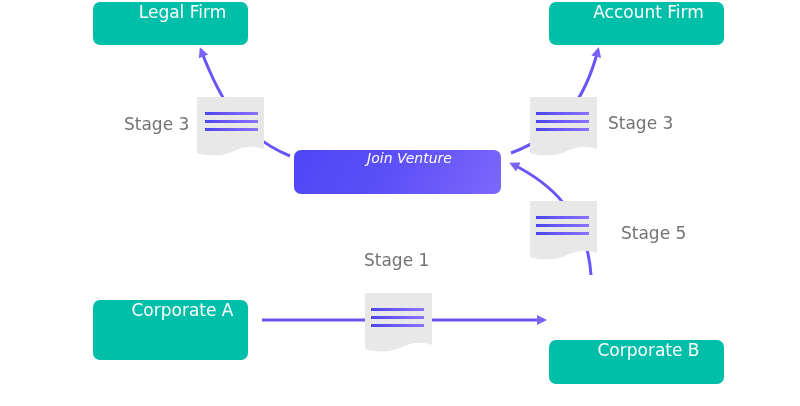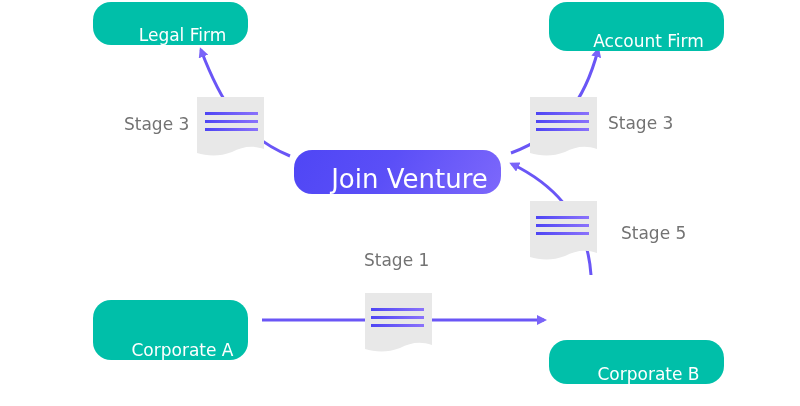--- a/index.html
+++ b/index.html
@@ -1,23 +1,23 @@
 <!DOCTYPE html>
 <html><head>
 <meta charset="utf-8">
 <style>
   html, body { margin: 0; padding: 0; background: #ffffff; }
   body { width: 800px; height: 406px; position: relative; overflow: hidden;
          font-family: "DejaVu Sans", "Liberation Sans", sans-serif; }
   .node {
-    position: absolute; display: flex; align-items: flex-end; justify-content: center;
-    color: #ffffff; font-size: 17px; border-radius: 18px; box-sizing: border-box; padding-left: 24px;
+    position: absolute; display: flex; align-items: flex-start; justify-content: center;
+    color: #ffffff; font-size: 17px; border-radius: 7px; box-sizing: border-box; padding-left: 24px;
   }
   .node.entity { background: #00bfa9; }
-  .node.hub { background: linear-gradient(120deg, #4f46f5 0%, #5b4ff7 45%, #7d68fb 100%); font-size: 26px; }
+  .node.hub { background: linear-gradient(120deg, #4f46f5 0%, #5b4ff7 45%, #7d68fb 100%); font-size: 14px; font-style: italic; }
   .stage-label { position: absolute; color: #737373; font-size: 17px; white-space: nowrap; }
   svg.links { position: absolute; left: 0; top: 0; }
   .doc { position: absolute; width: 67px; height: 60px; }
 </style>
 </head>
 <body>
 
 <svg class="links" width="800" height="406">
   <defs>
     <marker id="ah" markerWidth="10" markerHeight="10" refX="7" refY="5" orient="auto" markerUnits="userSpaceOnUse">
@@ -30,21 +30,21 @@
   <path d="M591,275 C588,230 565,190 512,164" stroke="#6a56f6" stroke-width="3" fill="none" marker-end="url(#ah)"></path>
 
   <path d="M290,156 C240,135 220,100 201,50" stroke="#6a56f6" stroke-width="3" fill="none" marker-end="url(#ah)"></path>
 
   <path d="M511,153 C560,135 585,100 598,50" stroke="#6a56f6" stroke-width="3" fill="none" marker-end="url(#ah)"></path>
 </svg>
 
 <div class="node entity" style="left:93px; top:2px; width:155px; height:43px;">
   <span>Legal Firm</span>
 </div>
-<div class="node entity" style="left:549px; top:2px; width:175px; height:49px;">
+<div class="node entity" style="left:549px; top:2px; width:175px; height:43px;">
   <span>Account Firm</span>
 </div>
 <div class="node hub" style="left:294px; top:150px; width:207px; height:44px;">
   <span>Join Venture</span>
 </div>
 <div class="node entity" style="left:93px; top:300px; width:155px; height:60px;">
   <span>Corporate A</span>
 </div>
 <div class="node entity" style="left:549px; top:300px; width:175px; height:44px;margin-top:40px;">
   <span>Corporate B</span>

